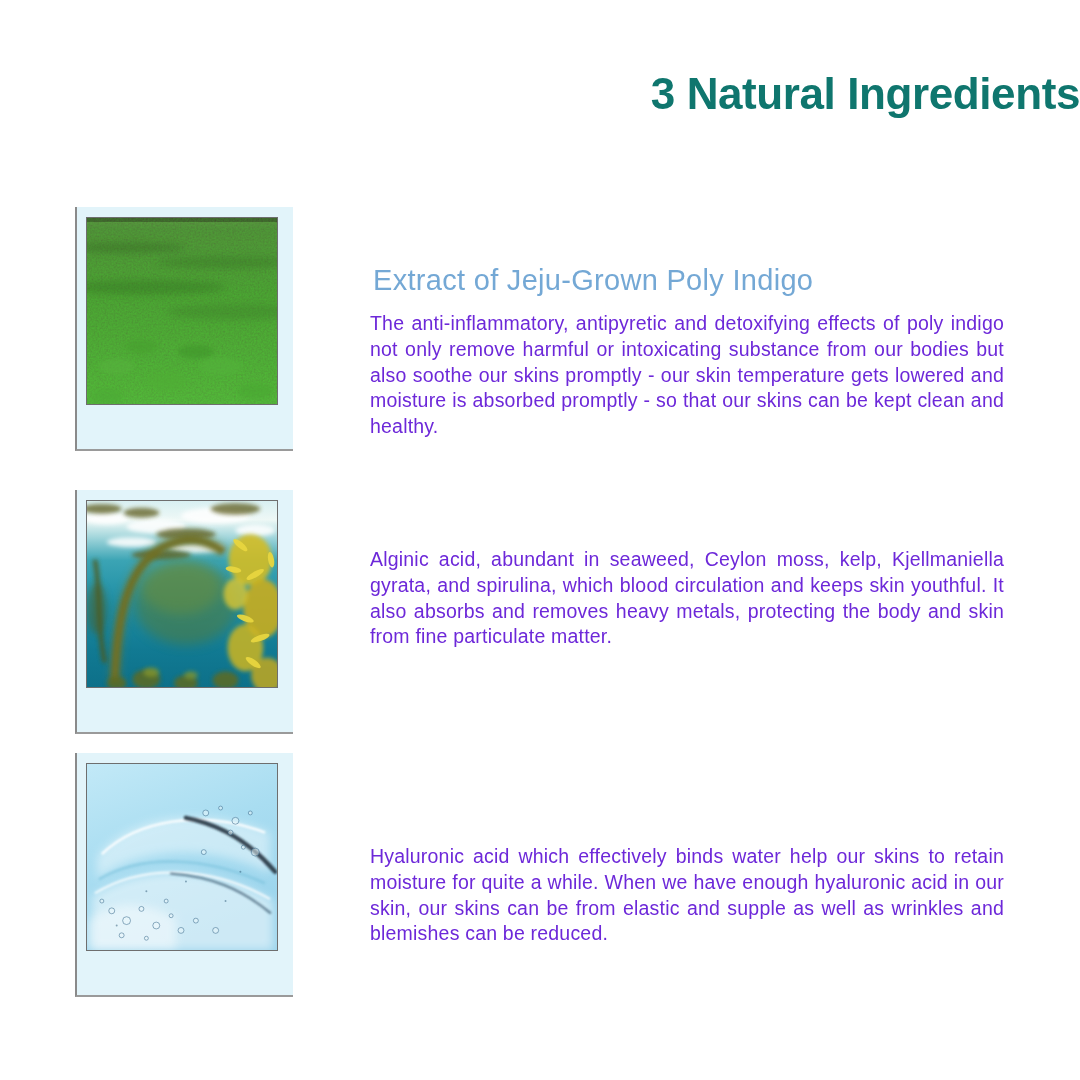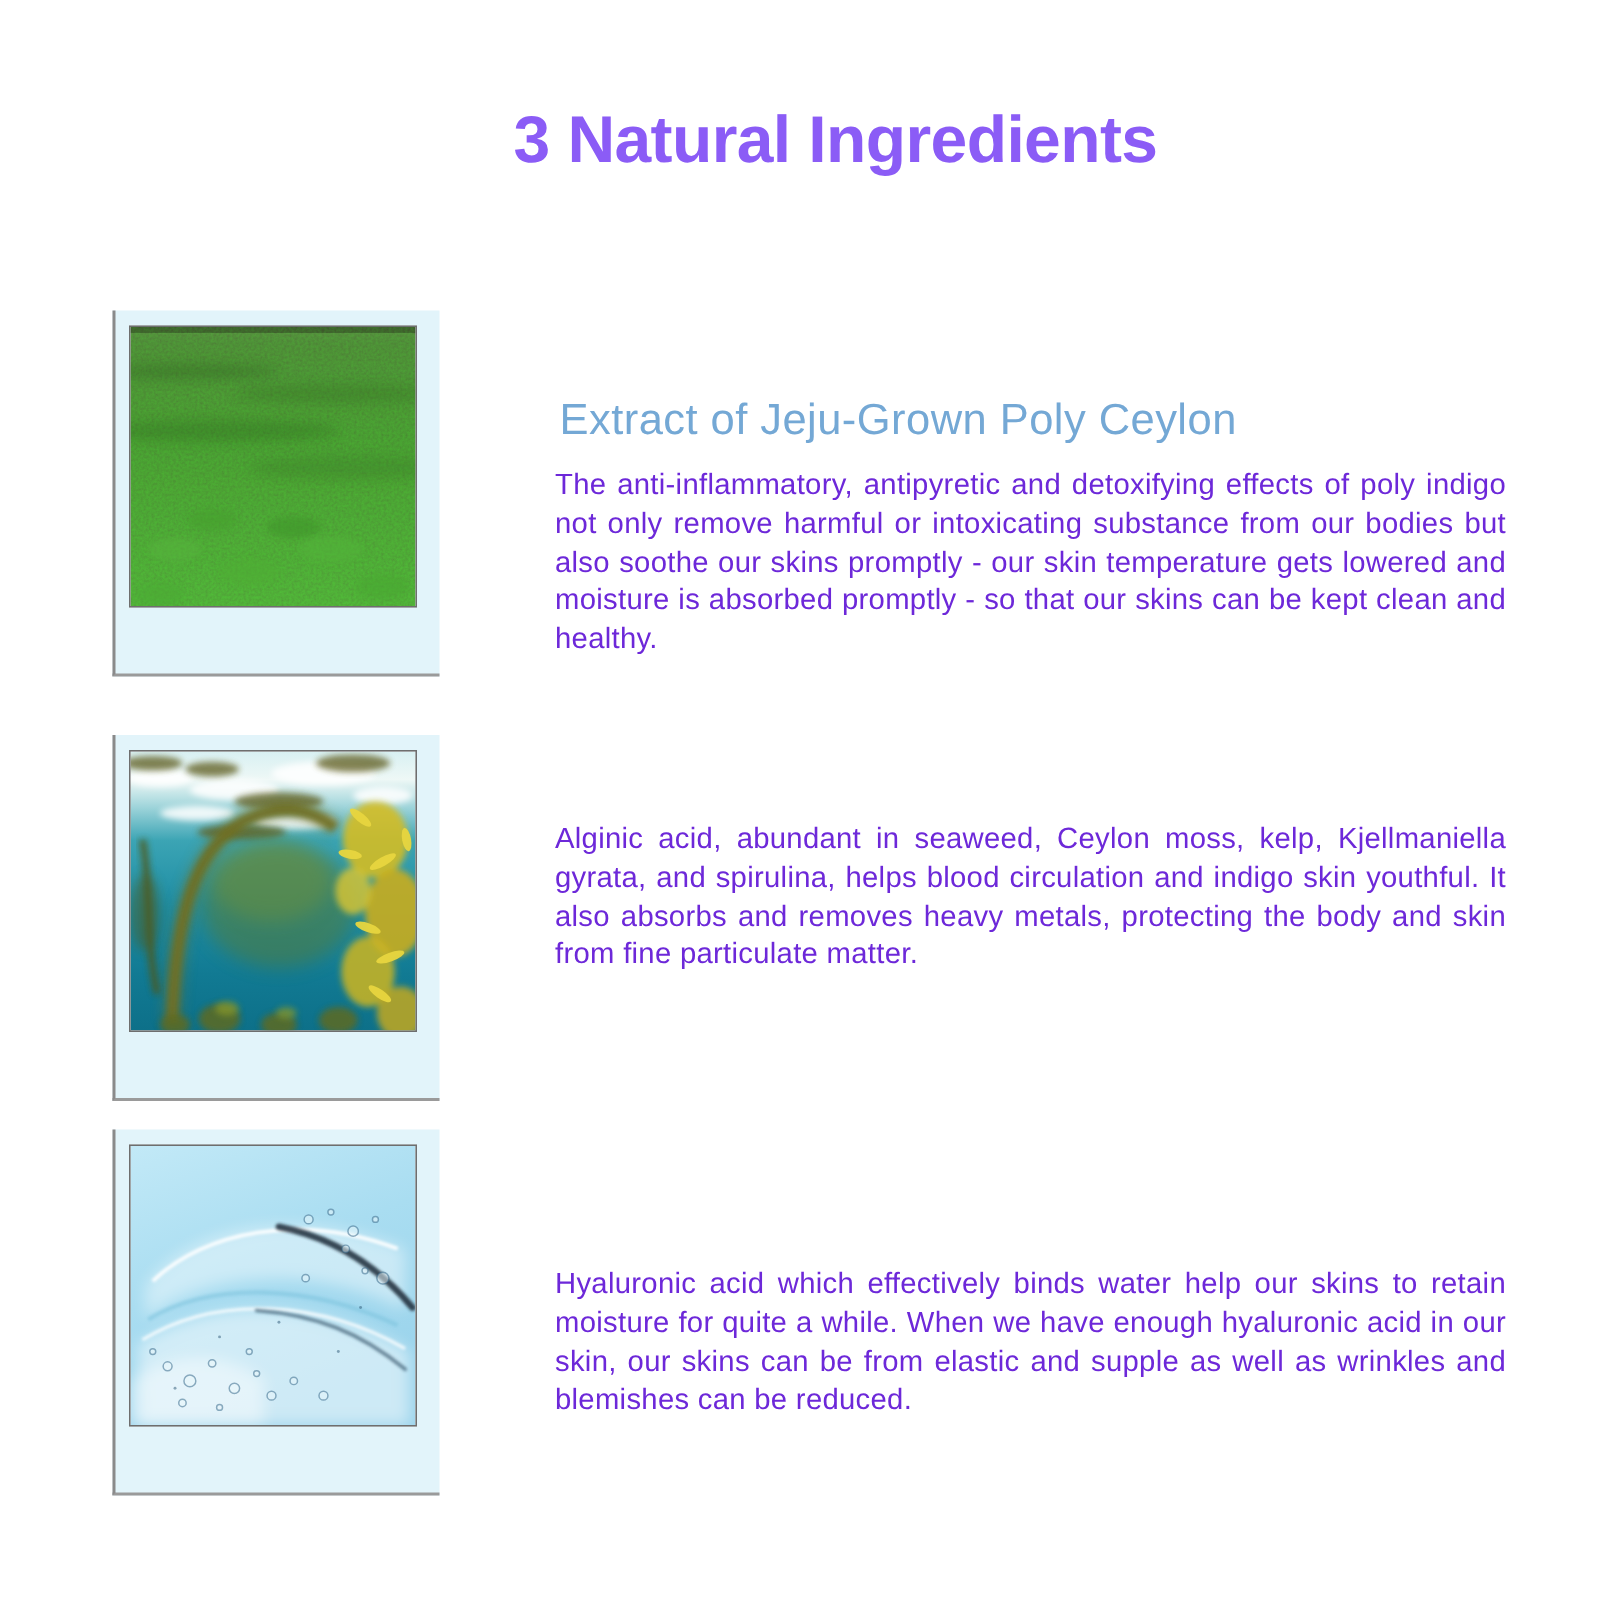--- a/index.html
+++ b/index.html
@@ -4,21 +4,21 @@
 <style>
   html,body { margin:0; padding:0; background:#ffffff; }
   .canvas {
     position:relative; width:1080px; height:1080px; background:#ffffff;
     overflow:hidden; font-family:"Liberation Sans", sans-serif;
   }
 
   
   .title {
     position:absolute; top:70px; left:34px; right:0;
-    text-align:center; color:#8b5cf6; font-weight:700;
+    text-align:right; color:#0f766e; font-weight:700;
     font-size:44px; line-height:48px; letter-spacing:-0.4px;
   }
 
   
   .polaroid {
     position:absolute; left:75px; width:218px; height:244px;
     background:#e2f4fa; box-sizing:border-box;
     border-left:2px solid #8a8a8a; border-bottom:2px solid #9a9a9a;
   }
   .polaroid .photo {
@@ -219,25 +219,25 @@
             <circle cx="60" cy="130" r="1"></circle>
             <circle cx="140" cy="140" r="1"></circle>
           <circle cx="30" cy="165" r="1"></circle>
             <circle cx="155" cy="110" r="1"></circle>
         </g>
       </svg>
     </div>
   </div>
 
   <div class="section-text section-1">
-    <h2 class="section-heading">Extract of Jeju-Grown Poly Ceylon</h2>
+    <h2 class="section-heading">Extract of Jeju-Grown Poly Indigo</h2>
     <p class="section-body">The anti-inflammatory, antipyretic and detoxifying effects of poly indigo not only remove harmful or intoxicating substance from our bodies but also soothe our skins promptly - our skin temperature gets lowered and moisture is absorbed promptly - so that our skins can be kept clean and healthy.</p>
   </div>
 
   <div class="section-text section-2">
-    <p class="section-body">Alginic acid, abundant in seaweed, Ceylon moss, kelp, Kjellmaniella gyrata, and spirulina, helps blood circulation and indigo skin youthful. It also absorbs and removes heavy metals, protecting the body and skin from fine particulate matter.</p>
+    <p class="section-body">Alginic acid, abundant in seaweed, Ceylon moss, kelp, Kjellmaniella gyrata, and spirulina, which blood circulation and keeps skin youthful. It also absorbs and removes heavy metals, protecting the body and skin from fine particulate matter.</p>
   </div>
 
   <div class="section-text section-3">
     <p class="section-body">Hyaluronic acid which effectively binds water help our skins to retain moisture for quite a while. When we have enough hyaluronic acid in our skin, our skins can be from elastic and supple as well as wrinkles and blemishes can be reduced.</p>
   </div>
 
 </div>
 
 </body></html>

